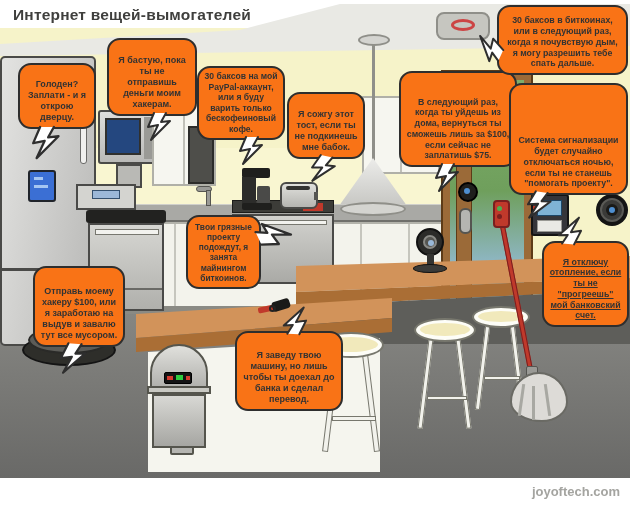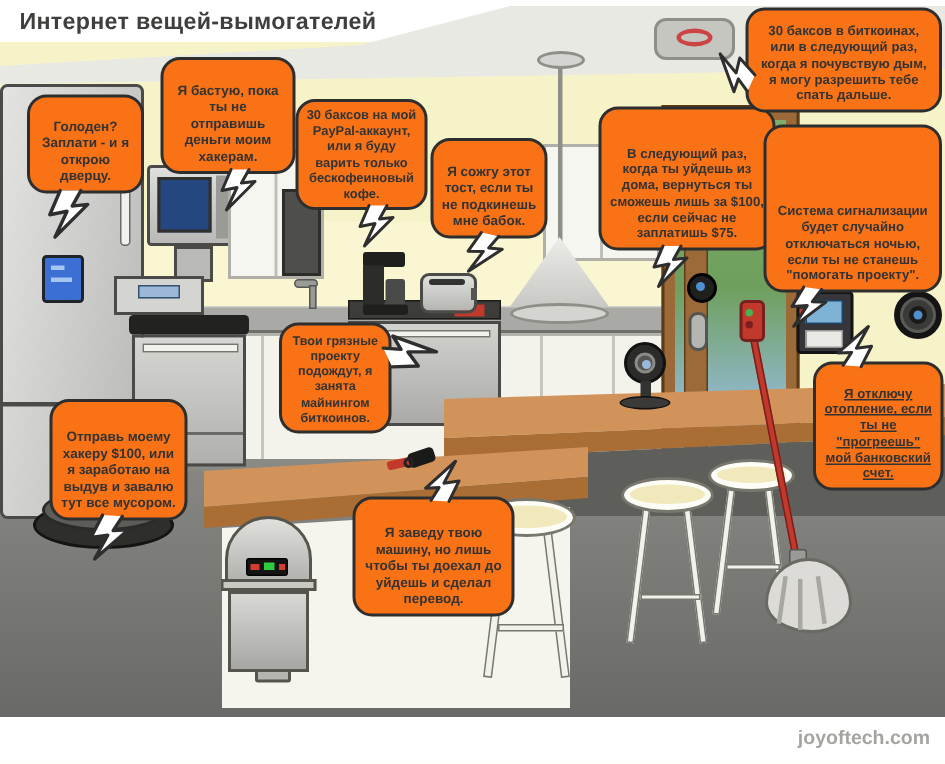--- a/index.html
+++ b/index.html
@@ -382,18 +382,18 @@
         <path d="M7 2 L19 2 L14 11 L23 10 L4 29 L11 14 L1 16 Z" fill="#fff"></path>
         <path d="M19 2 L14 11 L23 10 L4 29 L11 14 L1 16 L7 2" fill="none" stroke="#2e2e2e" stroke-width="2" stroke-linejoin="round" stroke-linecap="round"></path>
       </svg>
     <span>Твои грязные проекту подождут, я занята майнингом биткоинов.</span>
   </div>
   <div class="bubble b-keys">
     <svg class="tail" viewBox="0 0 26 30">
         <path d="M7 2 L19 2 L14 11 L23 10 L4 29 L11 14 L1 16 Z" fill="#fff"></path>
         <path d="M19 2 L14 11 L23 10 L4 29 L11 14 L1 16 L7 2" fill="none" stroke="#2e2e2e" stroke-width="2" stroke-linejoin="round" stroke-linecap="round"></path>
       </svg>
-    <span>Я заведу твою машину, но лишь чтобы ты доехал до уйдешь и сделал перевод.</span>
+    <span>Я заведу твою машину, но лишь чтобы ты доехал до банка и сделал перевод.</span>
   </div>
 
   <div class="s title">Интернет вещей-вымогателей</div>
   <div class="s watermark">joyoftech.com</div>
 </div>
 
 </body></html>

